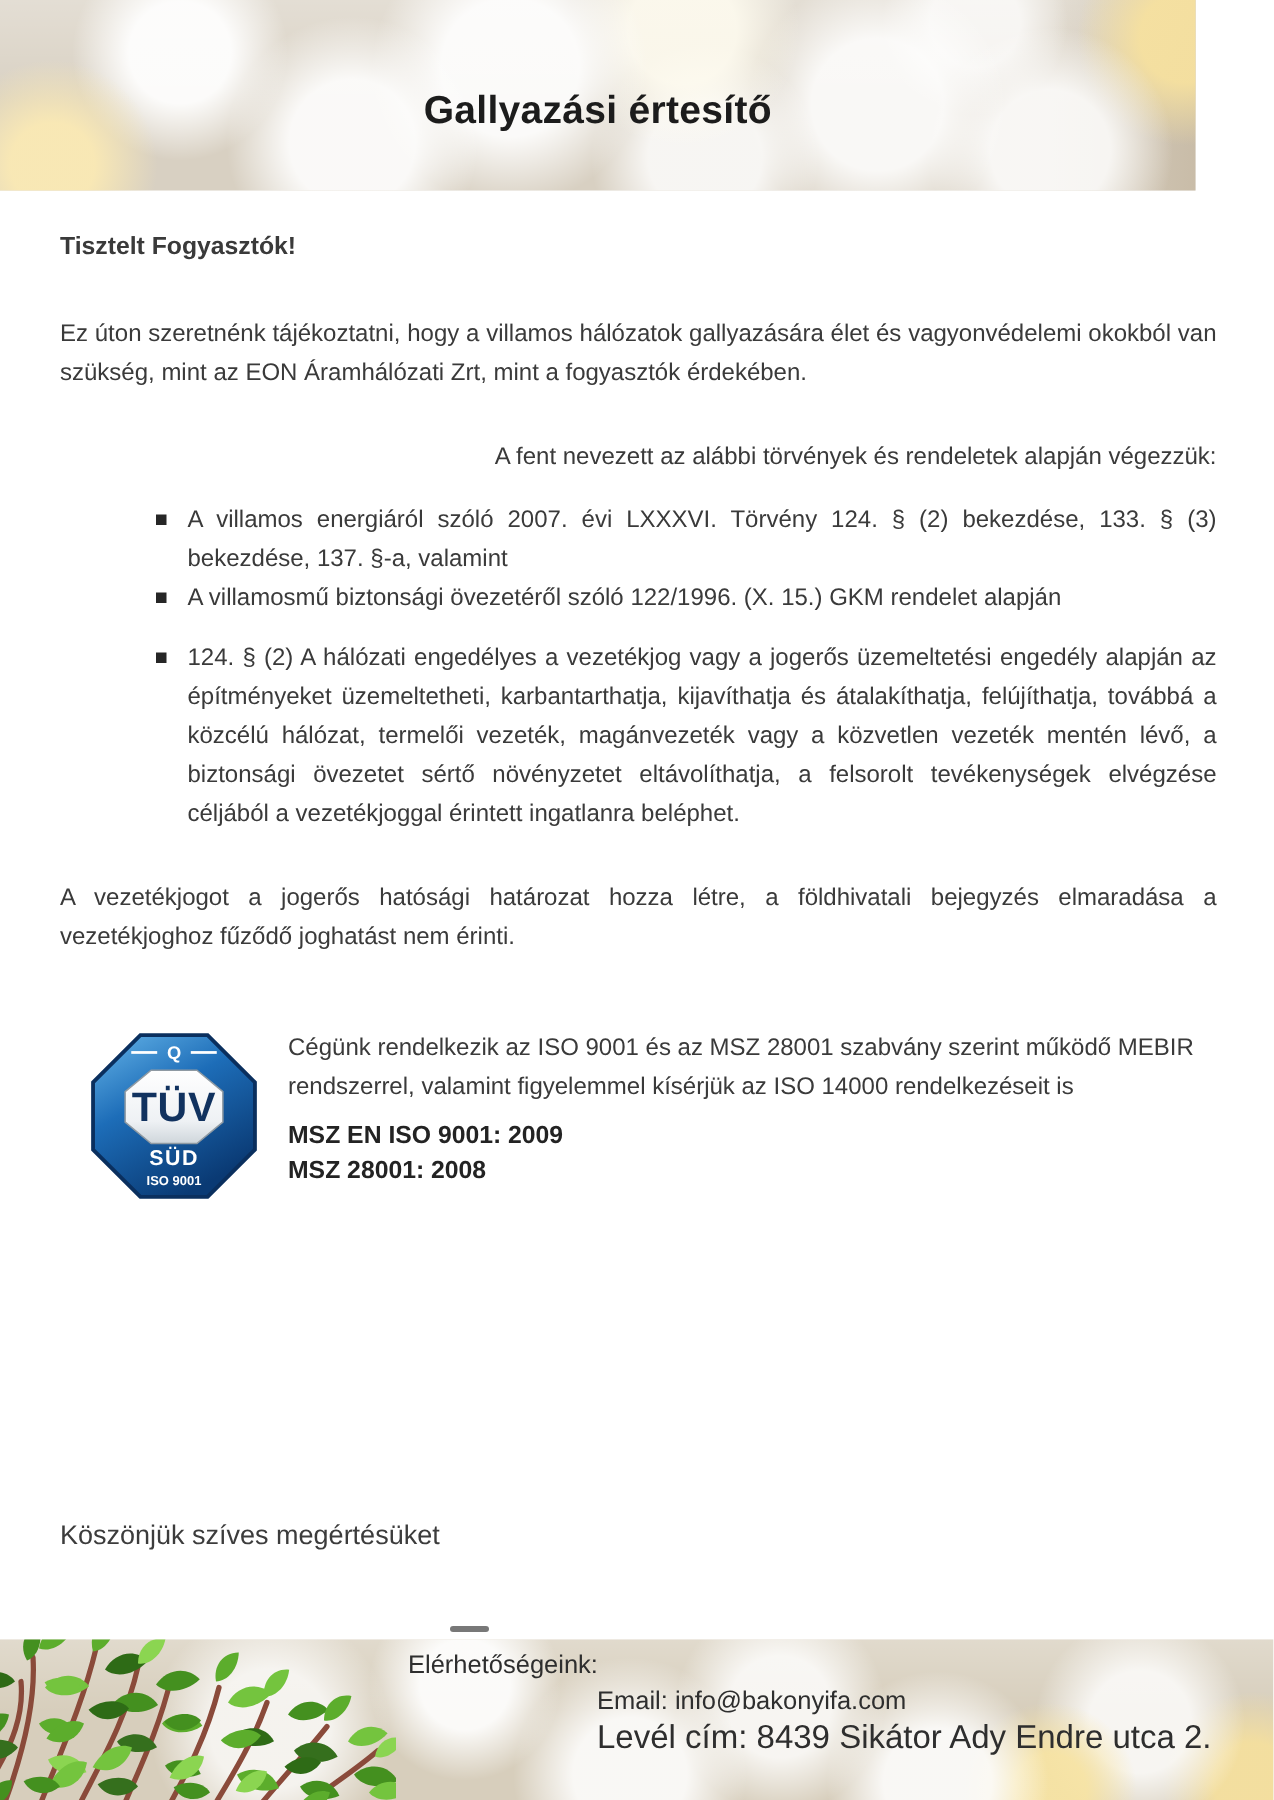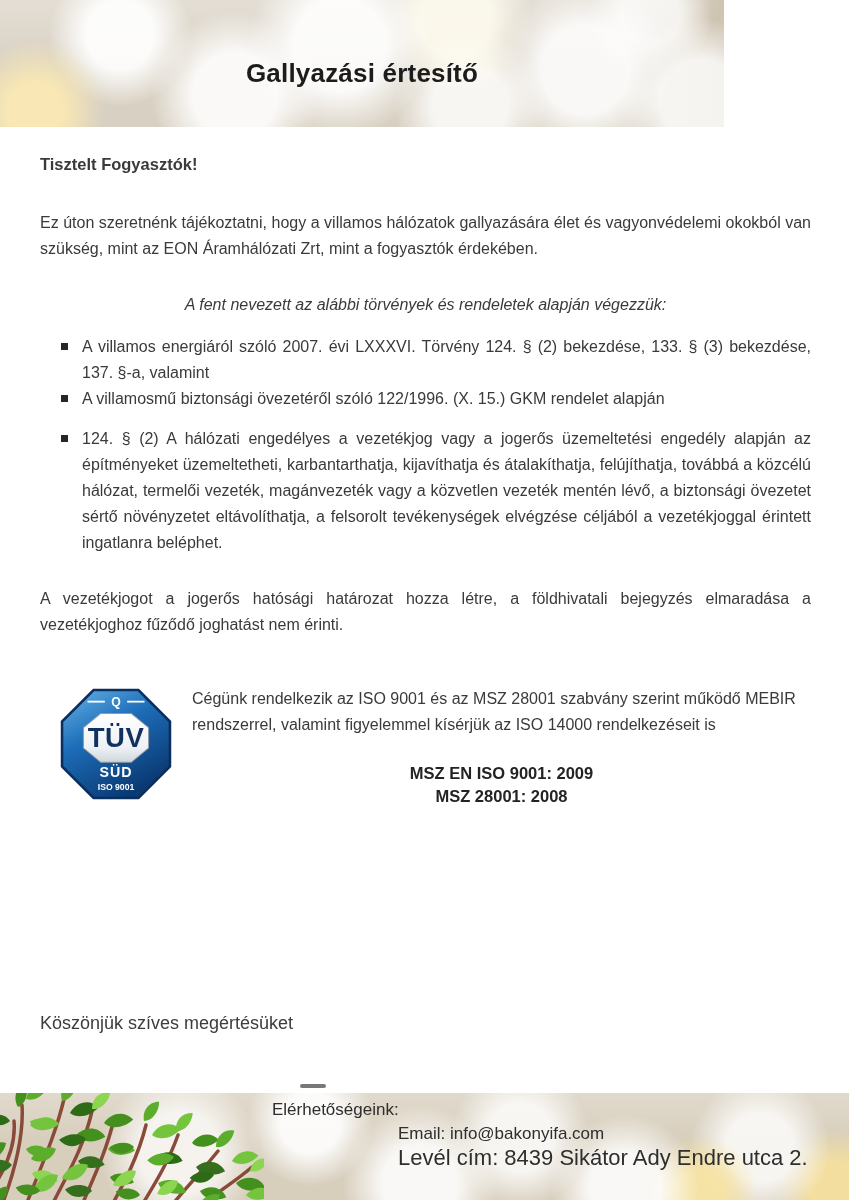--- a/index.html
+++ b/index.html
@@ -9,21 +9,21 @@
     margin:0 auto;
     background:#ffffff;
     overflow:hidden;
     font-family:"Liberation Sans","DejaVu Sans",sans-serif;
     color:#3a3a3a;
     -webkit-font-smoothing:antialiased;
   }
 
   
   .header{
-    position:absolute;top:0;left:0;width:724px;height:127px;
+    position:absolute;top:0;left:0;width:797px;height:127px;
     background-color:#d8d0c2;
     background-image:
       radial-gradient(circle at 35px 110px, rgba(250,233,180,.95) 0 28px, rgba(250,233,180,0) 70px),
       radial-gradient(circle at 120px 35px,  rgba(255,255,255,.92) 0 34px, rgba(255,255,255,0) 72px),
       radial-gradient(circle at 235px 95px,  rgba(255,255,255,.88) 0 42px, rgba(255,255,255,0) 84px),
       radial-gradient(circle at 340px 45px,  rgba(255,255,255,.9)  0 46px, rgba(255,255,255,0) 92px),
       radial-gradient(circle at 455px 20px,  rgba(255,252,240,.85) 0 36px, rgba(255,252,240,0) 78px),
       radial-gradient(circle at 470px 105px, rgba(255,255,255,.8)  0 38px, rgba(255,255,255,0) 76px),
       radial-gradient(circle at 585px 70px,  rgba(255,255,255,.85) 0 44px, rgba(255,255,255,0) 86px),
       radial-gradient(circle at 700px 100px, rgba(255,255,255,.82) 0 40px, rgba(255,255,255,0) 82px),
@@ -44,25 +44,25 @@
     position:absolute;top:127px;left:0;width:849px;
     padding:0;
   }
   .txt{
     margin:0 38px 0 40px;
     font-size:16px;line-height:26px;
     text-align:justify;
   }
   .greeting{margin-top:24px;font-weight:bold;font-size:16.5px;text-align:left;}
   .intro{margin-top:33px;}
-  .laws-lead{margin-top:30px;text-align:center;font-style:italic;}
+  .laws-lead{margin-top:30px;text-align:right;}
   ul.sq{
     list-style:none;
     margin:16px 38px 0 0;
-    padding:0 0 0 61px;
+    padding:0 0 0 104px;
   }
   ul.sq li{
     position:relative;
     padding-left:21px;
     font-size:16px;line-height:26px;
     text-align:justify;
   }
   ul.sq li .bullet{
     position:absolute;left:0;top:9px;
     width:7px;height:7px;background:#262626;display:block;
@@ -70,21 +70,21 @@
   .colleagues{margin-top:24px;}
   ul.sq.quote{margin-top:14px;}
   .easement{margin-top:30px;}
 
   
   .cert{
     margin:48px 38px 0 60px;
     display:flex;align-items:flex-start;gap:20px;
   }
   .cert-text p{margin:0;font-size:16px;line-height:26px;text-align:left;}
-  .cert-standards{margin-top:24px;text-align:center;}
+  .cert-standards{margin-top:8px;}
   .cert-standards div{font-weight:bold;font-size:16.5px;line-height:23px;color:#232323;}
 
   .closing{margin:0;position:absolute;top:1010px;left:40px;font-size:18px;line-height:26px;color:#3c3c3c;}
 
   .artifact{
     position:absolute;top:1084px;left:300px;width:26px;height:4px;
     background:#4c4c4c;border-radius:2px;opacity:.75;filter:blur(.5px);
   }
 
   

